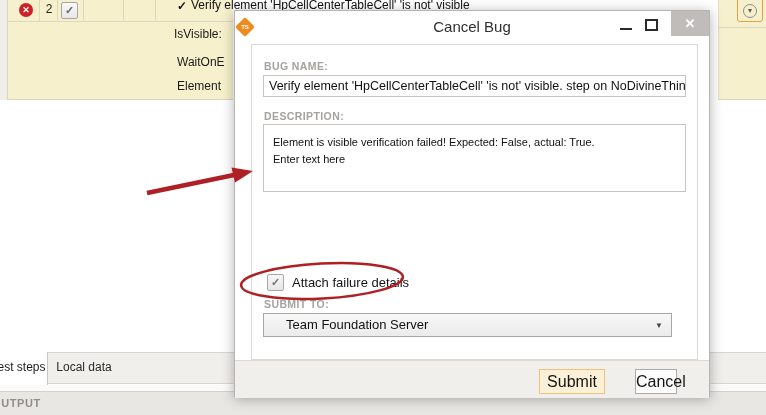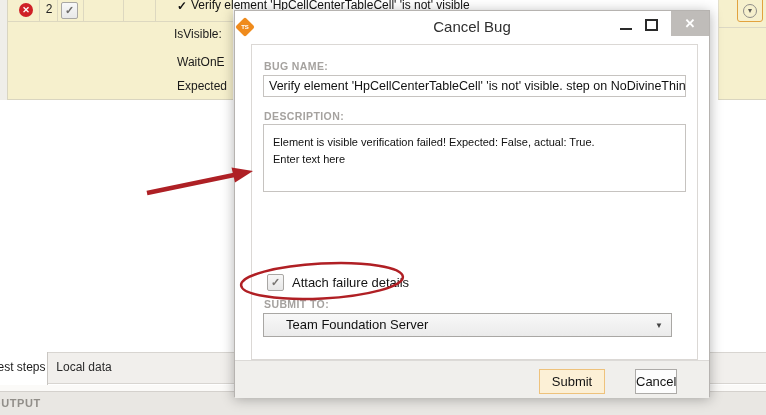--- a/index.html
+++ b/index.html
@@ -55,21 +55,21 @@
             font-size:11px;color:#111;padding:9px 9px;line-height:17px;overflow:hidden;}
   .txt-area div{white-space:nowrap;}
   .chkbox{position:absolute;left:15px;top:229px;width:17px;height:17px;background:linear-gradient(#f7f7f7,#e7e7e7);
           border:1px solid #a9a7a4;border-radius:2px;color:#787572;font-size:11px;font-weight:bold;line-height:15px;text-align:center;}
   .chklabel{position:absolute;left:40px;top:230px;font-size:13px;color:#141414;}
   .selectbox{position:absolute;left:11px;top:268px;width:409px;height:24px;border:1px solid #a9a7a4;
              background:linear-gradient(#f8f8f8,#ebebeb);font-size:13px;color:#111;line-height:22px;padding-left:22px;}
   .sel-arrow{position:absolute;right:8px;top:0;font-size:8px;color:#444;line-height:24px;}
 
   .footer{position:absolute;left:0;top:349px;width:100%;height:38px;background:#f0efec;border-top:1px solid #dcdad7;}
-  .btn{position:absolute;top:8px;height:25px;font-size:13px;text-align:center;line-height:23px;color:#141414;}
+  .btn{position:absolute;top:8px;height:25px;font-size:16px;text-align:center;line-height:23px;color:#141414;}
   .btn-submit{left:304px;width:66px;background:#fcf0d6;border:1px solid #eec27c;}
   .btn-cancel{left:400px;width:42px;background:#fdfdfd;border:1px solid #adaba8;text-align:right;}
 
   
   .overlay{position:absolute;left:0;top:0;width:766px;height:415px;z-index:30;pointer-events:none;}
 </style>
 </head>
 <body>
 
 <div id="stage">
@@ -82,21 +82,21 @@
     <div class="col-sep" style="left:83px"></div>
     <div class="col-sep" style="left:123px"></div>
     <div class="col-sep" style="left:155px"></div>
     <div class="err-icon">✕</div>
     <div class="row-num">2</div>
     <div class="grid-check">✓</div>
     <div class="step-pass">✓</div>
     <div class="step-text">Verify element 'HpCellCenterTableCell' 'is not' visible</div>
     <div class="prop" style="left:174px;top:27px">IsVisible:</div>
     <div class="prop" style="left:177px;top:55px">WaitOnE</div>
-    <div class="prop" style="left:177px;top:79px">Expected</div>
+    <div class="prop" style="left:177px;top:79px">Element</div>
   </div>
 
   <div class="yellow-right">
     <div class="yr-divider"></div>
     <div class="chev-btn">
       <div class="chev-circle">▾</div>
     </div>
   </div>
 
   <div class="tabbar">

